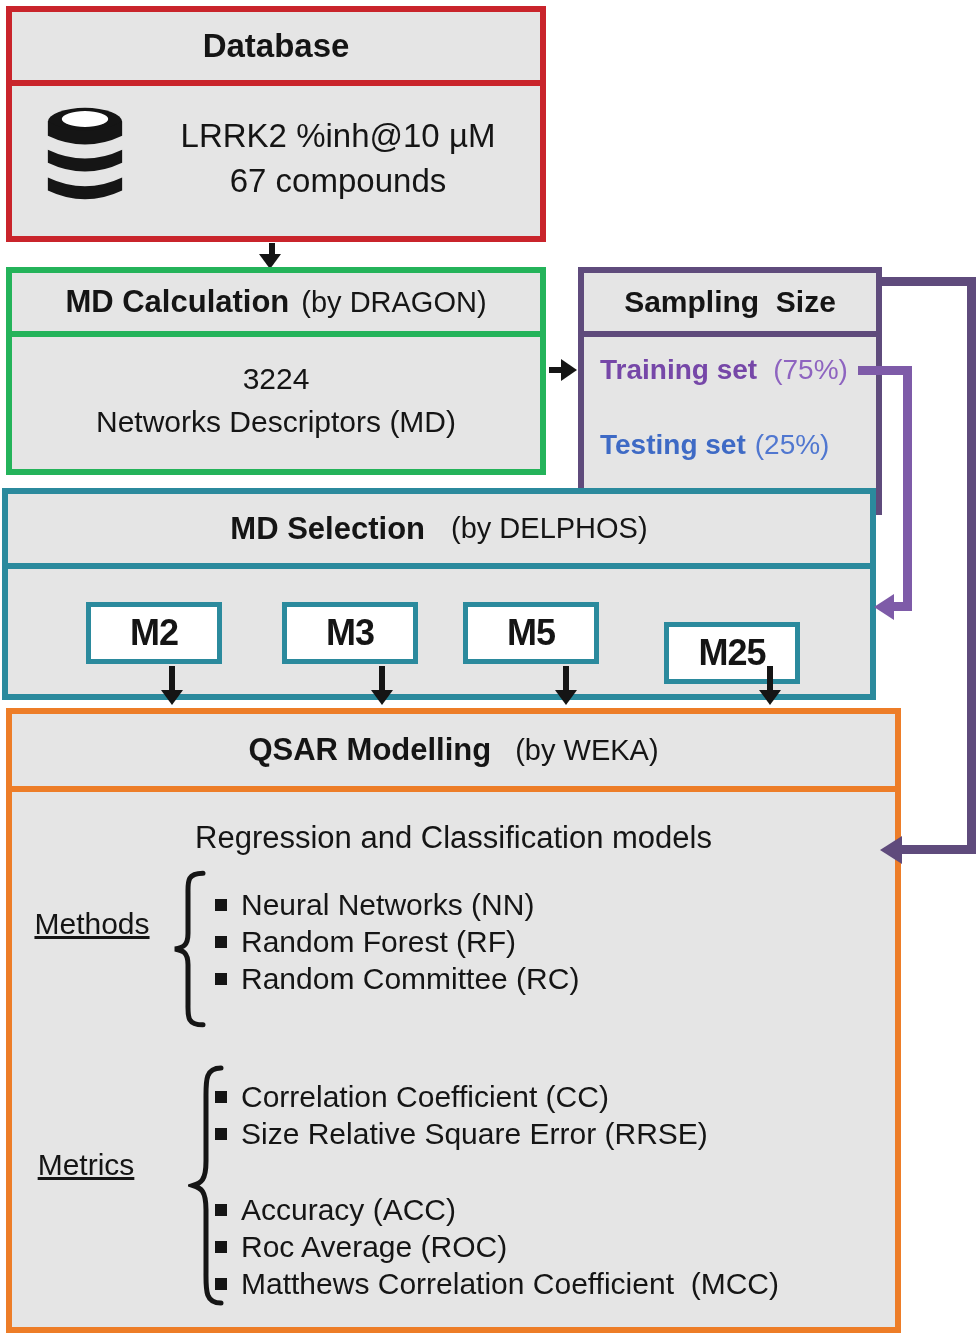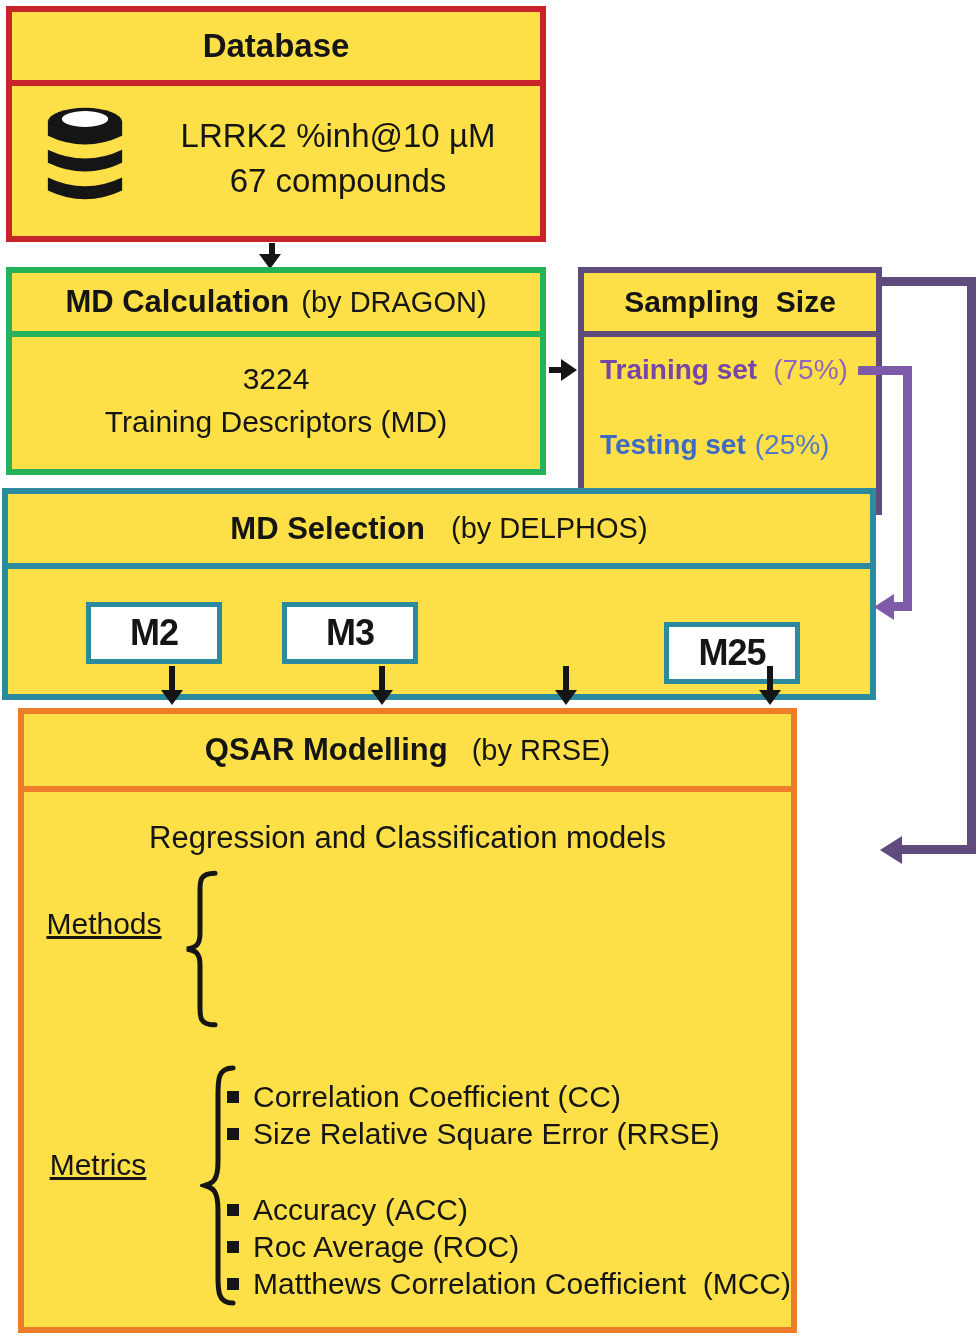--- a/index.html
+++ b/index.html
@@ -13,21 +13,21 @@
     --trainpct:#8E64C0;
     --test:#3E6AC5;
     --testpct:#5077D0;
     --ink:#151515;
   }
   *{margin:0;padding:0;box-sizing:border-box;}
   html,body{background:#ffffff;}
   body{font-family:"Liberation Sans", sans-serif; color:var(--ink);}
   .stage{position:relative;width:980px;height:1339px;background:#ffffff;overflow:hidden;}
 
-  .fbox{position:absolute;background:#fde047;}
+  .fbox{position:absolute;background:#e5e5e5;}
   .fbox .hdr{display:flex;align-items:center;justify-content:center;font-weight:bold;}
   .pre{white-space:pre;}
 
   
   .db-box{left:6px;top:6px;width:540px;height:236px;border:6px solid var(--red);}
   .db-box .hdr{height:74px;border-bottom:6px solid var(--red);font-size:33px;}
   .db-body{height:144px;display:flex;align-items:center;padding-left:22px;}
   .db-icon{width:102px;height:104px;flex:0 0 auto;}
   .db-text{flex:1;text-align:center;font-size:33px;line-height:45px;}
 
@@ -49,21 +49,21 @@
   .smp-row.testing .pct{color:var(--testpct);}
 
   
   .sel-box{left:2px;top:488px;width:874px;height:212px;border:6px solid var(--teal);}
   .sel-box .hdr{height:75px;border-bottom:6px solid var(--teal);font-size:31px;}
   .mbox{position:absolute;top:108px;width:136px;height:62px;border:5px solid var(--teal);background:#fff;
         display:flex;align-items:center;justify-content:center;font-weight:bold;font-size:36px;letter-spacing:-1px;}
   .mbox.m2{left:78px;} .mbox.m3{left:274px;} .mbox.m5{left:455px;} .mbox.m25{left:656px;margin-top:20px;}
 
   
-  .qsar-box{left:6px;top:708px;width:779px;height:625px;border:6px solid var(--orange);margin-left:12px;}
+  .qsar-box{left:6px;top:708px;width:895px;height:625px;border:6px solid var(--orange);}
   .qsar-box .hdr{height:78px;border-bottom:6px solid var(--orange);font-size:31px;}
   .qsar-subtitle{position:absolute;left:0;top:106px;width:100%;text-align:center;font-size:31px;}
   .grp-label{position:absolute;width:140px;text-align:center;font-size:30px;text-decoration:underline;}
   .methods-label{left:10px;top:193px;}
   .metrics-label{left:4px;top:434px;}
   .brace{position:absolute;}
   .methods-brace{left:158px;top:156px;}
   .metrics-brace{left:176px;top:349px;}
   .blist{position:absolute;left:203px;}
   .methods-list{top:172px;}
@@ -113,21 +113,21 @@
     <div class="tri down" style="left:259px;top:254px;"></div>
   </div>
 
   <div class="fbox mdc-box">
     <div class="hdr">
       <span>MD Calculation</span>
       <span class="note">(by DRAGON)</span>
     </div>
     <div class="mdc-body">
       <div>3224</div>
-      <div>Training Descriptors (MD)</div>
+      <div>Networks Descriptors (MD)</div>
     </div>
   </div>
 
   <div>
     <div class="seg" style="left:549px;top:367px;width:14px;height:6px;"></div>
     <div class="tri right" style="left:561px;top:359px;"></div>
   </div>
 
   <div class="fbox smp-box">
     <div class="hdr">
@@ -149,20 +149,23 @@
     <div class="hdr">
       <span>MD Selection</span>
       <span class="note" style="margin-left:26px;">(by DELPHOS)</span>
     </div>
     <div class="mbox m2">
         <span>M2</span>
       </div>
     <div class="mbox m3">
         <span>M3</span>
       </div>
+    <div class="mbox m5">
+        <span>M5</span>
+      </div>
     <div class="mbox m25">
         <span>M25</span>
       </div>
   </div>
 
   <div>
     <div class="seg" style="left:169px;top:666px;width:6px;height:26px;"></div>
     <div class="tri down" style="left:161px;top:690px;"></div>
   </div>
   <div>
@@ -174,28 +177,42 @@
     <div class="tri down" style="left:555px;top:690px;"></div>
   </div>
   <div>
     <div class="seg" style="left:767px;top:666px;width:6px;height:26px;"></div>
     <div class="tri down" style="left:759px;top:690px;"></div>
   </div>
 
   <div class="fbox qsar-box">
     <div class="hdr">
       <span>QSAR Modelling</span>
-      <span class="note" style="margin-left:24px;">(by RRSE)</span>
+      <span class="note" style="margin-left:24px;">(by WEKA)</span>
     </div>
     <div class="qsar-subtitle">Regression and Classification models</div>
 
     <div class="grp-label methods-label">Methods</div>
     <svg class="brace methods-brace" width="40" height="158" viewBox="0 0 40 200" preserveAspectRatio="none" aria-hidden="true">
       <path d="M33 4 C17 4 18 15 18 29 L18 80 C18 96 13 98 5 100 C13 102 18 104 18 120 L18 171 C18 185 17 196 33 196" fill="none" stroke="#151515" stroke-width="5" stroke-linecap="round" vector-effect="non-scaling-stroke"></path>
     </svg>
+    <div class="blist methods-list">
+      <div class="item">
+          <span class="bullet"></span>
+          <span>Neural Networks (NN)</span>
+        </div>
+      <div class="item">
+          <span class="bullet"></span>
+          <span>Random Forest (RF)</span>
+        </div>
+      <div class="item">
+          <span class="bullet"></span>
+          <span>Random Committee (RC)</span>
+        </div>
+    </div>
 
     <div class="grp-label metrics-label">Metrics</div>
     <svg class="brace metrics-brace" width="40" height="245" viewBox="0 0 40 200" preserveAspectRatio="none" aria-hidden="true">
       <path d="M33 4 C17 4 18 15 18 29 L18 80 C18 96 13 98 5 100 C13 102 18 104 18 120 L18 171 C18 185 17 196 33 196" fill="none" stroke="#151515" stroke-width="5" stroke-linecap="round" vector-effect="non-scaling-stroke"></path>
     </svg>
     <div class="blist metrics-list">
       <div class="item">
           <span class="bullet"></span>
           <span>Correlation Coefficient (CC)</span>
         </div>

